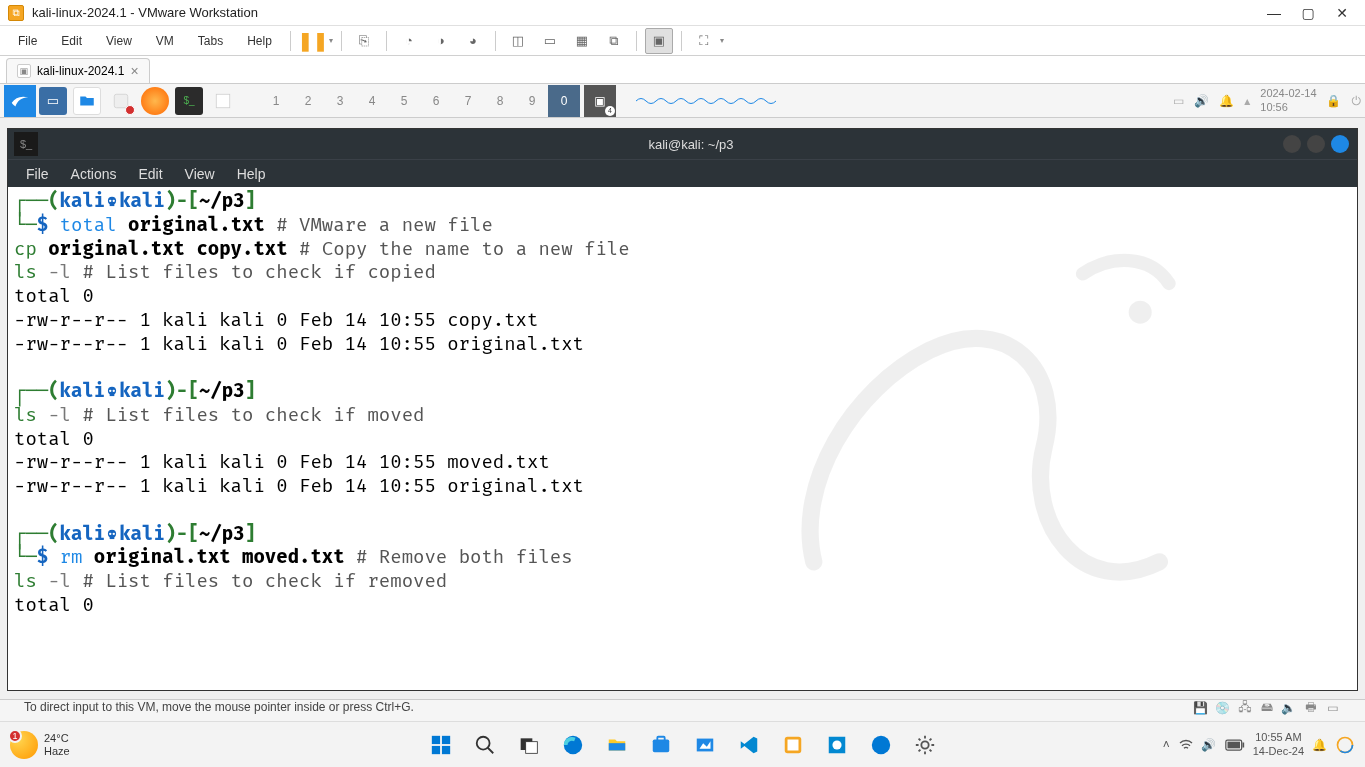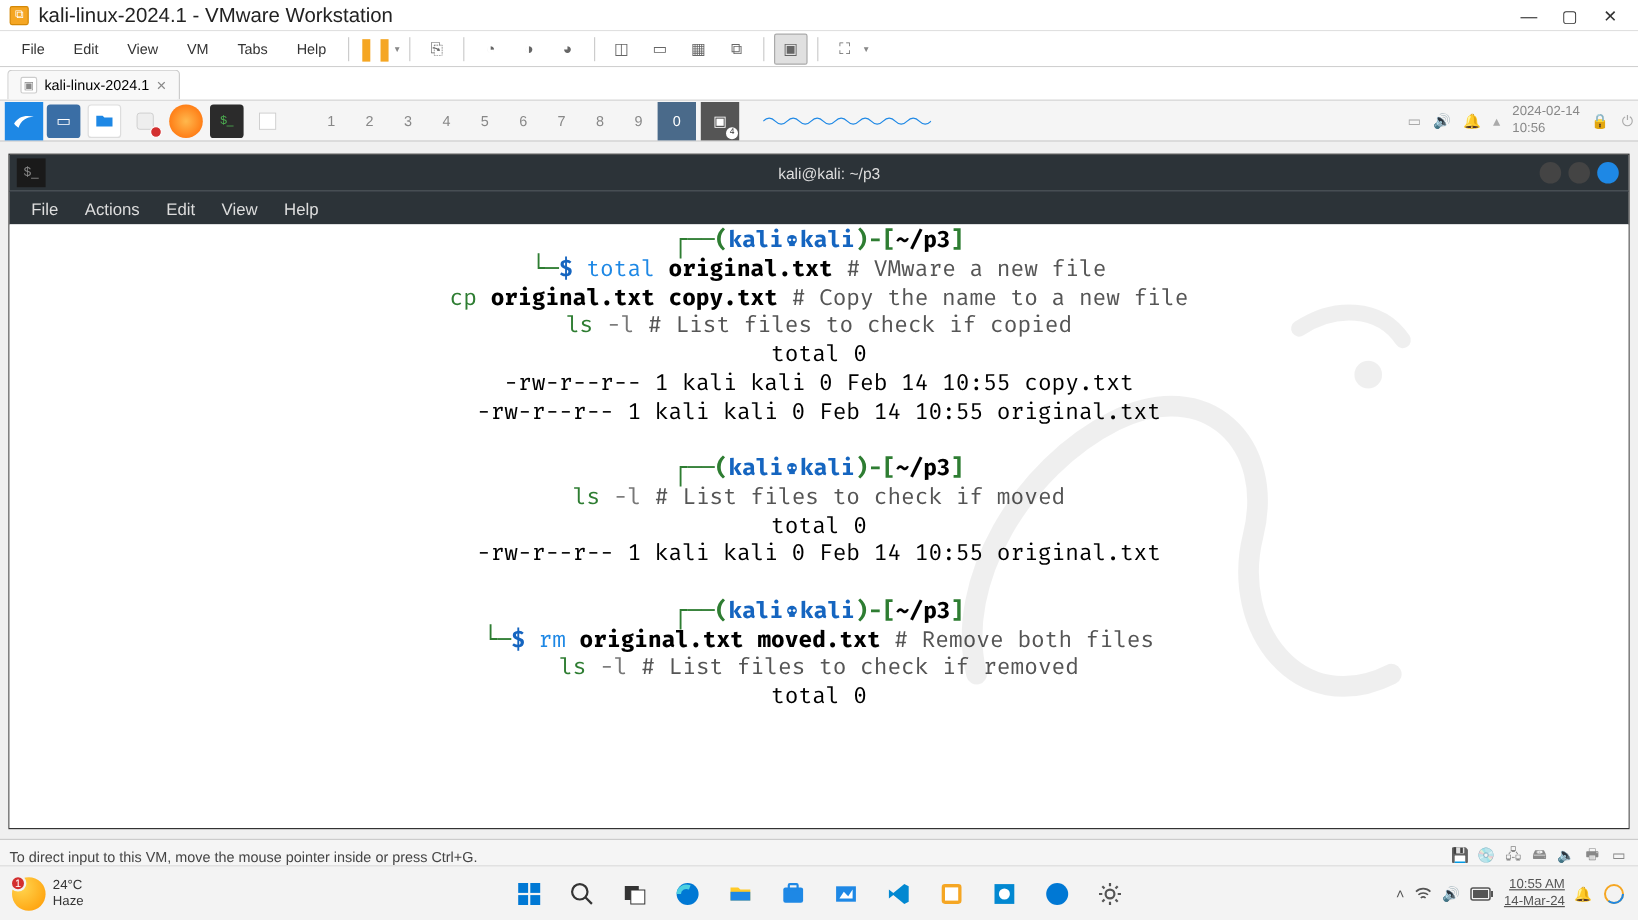--- a/index.html
+++ b/index.html
@@ -1,21 +1,21 @@
 <!DOCTYPE html>
 <html><head>
 <meta charset="utf-8">
 <style>
   * { margin: 0; padding: 0; box-sizing: border-box; }
   body { font-family: "Segoe UI", Tahoma, sans-serif; font-size: 13px; background: #f0f0f0; overflow: hidden; width: 1365px; height: 767px; position: relative; }
   
   
   .vmware-titlebar { height: 26px; background: #fff; display: flex; align-items: center; padding: 0 8px; border-bottom: 1px solid #e0e0e0; }
   .vmware-icon { width: 16px; height: 16px; background: #f5a623; border: 1px solid #d48806; border-radius: 2px; margin-right: 8px; display:inline-flex;align-items:center;justify-content:center;font-size:10px;color:#fff; }
-  .vmware-title { flex: 1; font-size: 17px; color: #222; }
+  .vmware-title { flex: 1; font-size: 13px; color: #222; }
   .win-controls { display: flex; gap: 4px; }
   .win-btn { width: 30px; height: 20px; display: flex; align-items: center; justify-content: center; cursor: pointer; font-size: 14px; color:#333; }
   
   
   .vmware-menubar { height: 30px; background: #fff; display: flex; align-items: center; padding: 0 8px; gap: 4px; border-bottom: 1px solid #d0d0d0; }
   .vm-menu-item { padding: 4px 10px; font-size: 12px; color: #333; cursor: pointer; }
   .vm-sep { width: 1px; height: 20px; background: #ccc; margin: 0 4px; }
   .vm-tool-btn { width: 28px; height: 26px; display: flex; align-items: center; justify-content: center; cursor: pointer; color:#666; }
   .vm-pause { color: #f5a623; font-size: 18px; font-weight: bold; }
   .vm-dropdown-arrow { font-size: 8px; color: #888; margin-left: -2px; }
@@ -52,49 +52,49 @@
   .kali-term-ctrl { width: 18px; height: 18px; border-radius: 50%; cursor: pointer; }
   .ctrl-min { background: #444; }
   .ctrl-max { background: #444; }
   .ctrl-close { background: #1e88e5; }
   .kali-term-menubar { height: 28px; background: #2c3338; display: flex; align-items: center; padding: 0 8px; gap: 2px; border-top:1px solid #3a4047; }
   .kali-term-menu { padding: 4px 10px; color: #ddd; font-size: 14px; cursor: pointer; }
   
   .terminal-body { flex:1; background: #fff; padding: 2px 6px 6px 6px; font-family: "Fira Mono","DejaVu Sans Mono","Consolas",monospace; font-size: 19px; line-height: 1.25; color: #000; overflow:hidden; position:relative; }
   .watermark { position:absolute; top:10px; right:120px; width:520px; height:480px; opacity:0.06; pointer-events:none; }
   
-  .prompt-line { white-space: pre; text-align: center; }
+  .prompt-line { white-space: pre; }
   .p-frame { color: #2e7d32; font-weight:bold; }
   .p-user { color: #1565c0; font-weight:bold; }
   .p-path { color: #000; font-weight:bold; }
   .p-dollar { color:#1565c0; font-weight:bold; }
   .cmd { color:#000; }
   .cmd-name { color:#1e88e5; }
   .cmd-arg-bold { font-weight:bold;margin-top:36px; }
   .comment { color:#555; }
   .ls-green { color: #2e7d32; }
   .opt-gray { color:#777; }
   
   .kali-skull { width:14px;height:14px;display:inline-block;vertical-align:-2px; }
   
   
-  .vmware-status { position:absolute; left:0; right:0; bottom:46px; height:22px; background:#f5f5f5; border-top:1px solid #ccc; display:flex; align-items:flex-end; padding:0 8px; font-size:12px; color:#444;margin-top:24px; }
+  .vmware-status { position:absolute; left:0; right:0; bottom:46px; height:22px; background:#f5f5f5; border-top:1px solid #ccc; display:flex; align-items:flex-start; padding:0 24px; font-size:12px; color:#444;margin-top:24px; }
   .vmware-status-icons { margin-left:auto; display:flex; gap:6px; color:#888; }
   .vmw-stat-icon { width:16px;height:16px;display:flex;align-items:center;justify-content:center;font-size:12px; }
   
   
   .win-taskbar { position:absolute; left:0; right:0; bottom:0; height:46px; background:#f3f3f3; border-top:1px solid #ddd; display:flex; align-items:center; }
   .tb-left { display:flex; align-items:center; gap:6px; padding-left:10px; }
   .tb-weather-icon { width:28px;height:28px;background:radial-gradient(circle at 30% 30%,#ffd54f,#ff9800);border-radius:50%;position:relative; }
   .tb-weather-badge { position:absolute;top:-2px;left:-2px;width:14px;height:14px;background:#d32f2f;border-radius:50%;color:#fff;font-size:9px;display:flex;align-items:center;justify-content:center;border:2px solid #f3f3f3; }
   .tb-weather-text { font-size:11px; line-height:1.1; color:#333; }
   .tb-center { position:absolute; left:50%; transform:translateX(-50%); display:flex; gap:6px; }
   .tb-icon { width:38px;height:38px;display:flex;align-items:center;justify-content:center;border-radius:4px;cursor:pointer; }
   .tb-right { margin-left:auto; display:flex; align-items:center; gap:8px; padding-right:10px; color:#555; font-size:12px; }
-  .tb-clock { text-align:right; line-height:1.2; font-size:11px;text-decoration:underline; }
+  .tb-clock { text-align:center; line-height:1.2; font-size:11px; }
   
   svg { display:block; }
 </style>
 </head>
 <body>
 
 <div class="vmware-titlebar">
   <span class="vmware-icon">⧉</span>
   <span class="vmware-title">kali-linux-2024.1 - VMware Workstation</span>
   <div class="win-controls">
@@ -237,20 +237,21 @@
       <div class="prompt-line">-rw-r--r-- 1 kali kali 0 Feb 14 10:55 original.txt</div>
       <div class="prompt-line">&nbsp;</div>
       <div class="prompt-line"><span class="p-frame">┌──(</span><span class="p-user">kali</span><svg class="kali-skull" viewBox="0 0 24 24">
           <circle cx="12" cy="10" r="7" fill="#1565c0"></circle>
           <rect x="8" y="15" width="8" height="4" fill="#1565c0"></rect>
           <circle cx="9" cy="10" r="2" fill="#fff"></circle>
           <circle cx="15" cy="10" r="2" fill="#fff"></circle>
         </svg><span class="p-user">kali</span><span class="p-frame">)-[</span><span class="p-path">~/p3</span><span class="p-frame">]</span></div>
       <div class="prompt-line"><span class="ls-green">ls</span> <span class="opt-gray">-l</span> <span class="comment"># List files to check if moved</span></div>
       <div class="prompt-line">total 0</div>
+      <div class="prompt-line">-rw-r--r-- 1 kali kali 0 Feb 14 10:55 moved.txt</div>
       <div class="prompt-line">-rw-r--r-- 1 kali kali 0 Feb 14 10:55 original.txt</div>
       <div class="prompt-line">&nbsp;</div>
       <div class="prompt-line"><span class="p-frame">┌──(</span><span class="p-user">kali</span><svg class="kali-skull" viewBox="0 0 24 24">
           <circle cx="12" cy="10" r="7" fill="#1565c0"></circle>
           <rect x="8" y="15" width="8" height="4" fill="#1565c0"></rect>
           <circle cx="9" cy="10" r="2" fill="#fff"></circle>
           <circle cx="15" cy="10" r="2" fill="#fff"></circle>
         </svg><span class="p-user">kali</span><span class="p-frame">)-[</span><span class="p-path">~/p3</span><span class="p-frame">]</span></div>
       <div class="prompt-line"><span class="p-frame">└─</span><span class="p-dollar">$ </span><span class="cmd-name">rm</span> <span class="cmd cmd-arg-bold">original.txt moved.txt</span> <span class="comment"># Remove both files</span></div>
       <div class="prompt-line"><span class="ls-green">ls</span> <span class="opt-gray">-l</span> <span class="comment"># List files to check if removed</span></div>
@@ -365,21 +366,21 @@
     <span>🔊</span>
     <span>
         <svg width="20" height="12" viewBox="0 0 24 14">
           <rect x="1" y="1" width="19" height="12" rx="2" fill="none" stroke="#555" stroke-width="1.5"></rect>
           <rect x="21" y="4" width="2" height="6" fill="#555"></rect>
           <rect x="3" y="3" width="15" height="8" fill="#555"></rect>
         </svg>
       </span>
     <div class="tb-clock">
       <div>10:55 AM</div>
-      <div>14-Mar-24</div>
+      <div>14-Dec-24</div>
     </div>
     <span>🔔</span>
     <span>
         <svg width="20" height="20" viewBox="0 0 24 24">
           <circle cx="12" cy="12" r="9" fill="none" stroke="#f5a623" stroke-width="2"></circle>
           <circle cx="12" cy="12" r="9" fill="none" stroke="#1e88e5" stroke-width="2" stroke-dasharray="20 40"></circle>
         </svg>
       </span>
   </div>
 </div>

